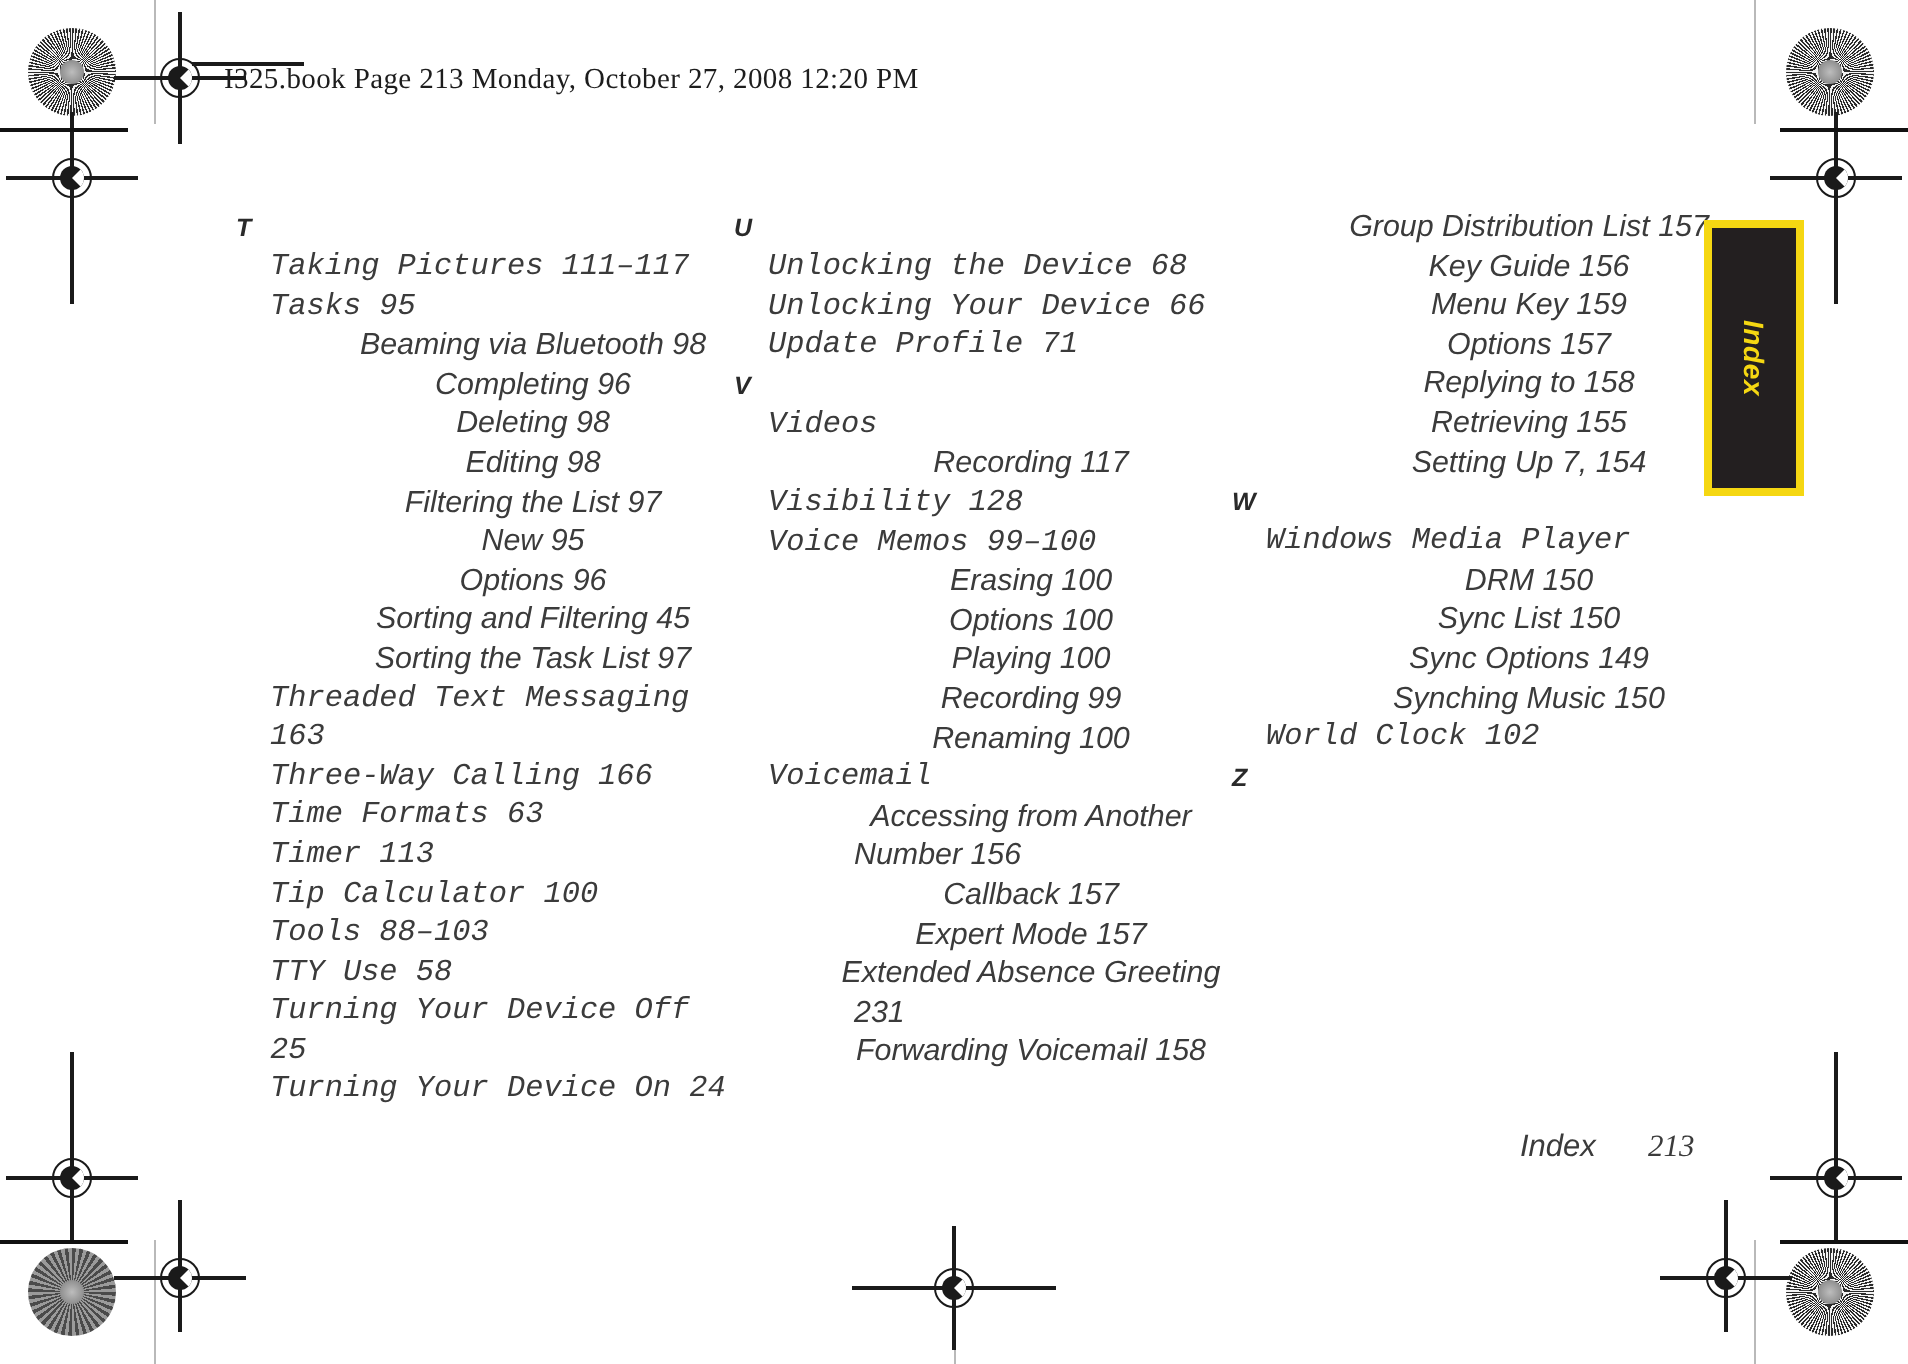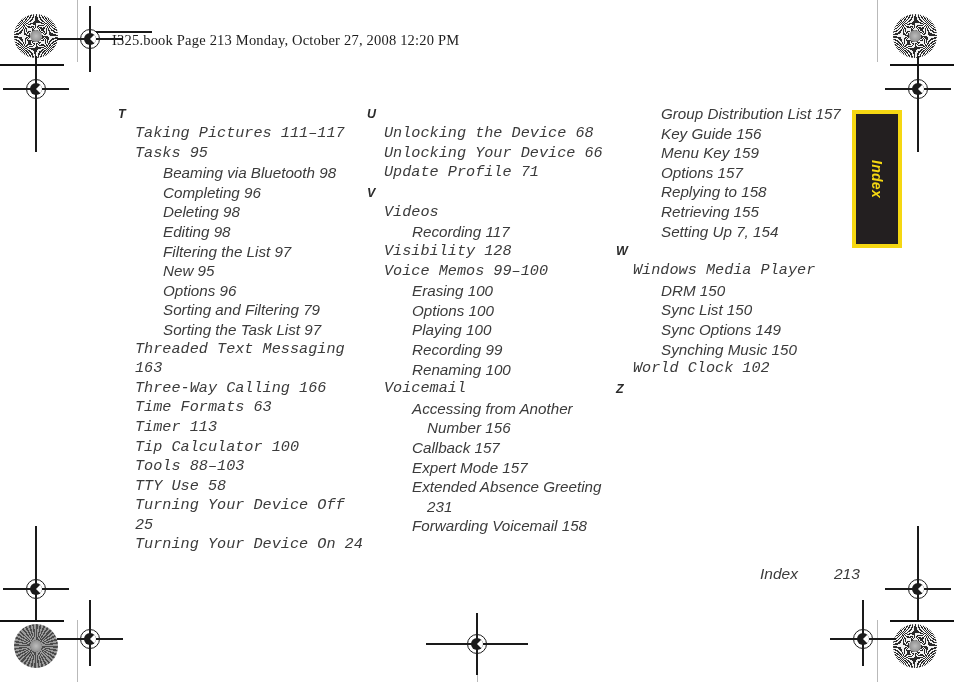--- a/index.html
+++ b/index.html
@@ -149,43 +149,44 @@
     font-family: "Liberation Sans", sans-serif;
     font-style: italic;
     font-weight: normal;
     font-size: 15.2px;
     color: #3b3b3b;
     line-height: 19.6px;
     margin: 0;
     white-space: normal;
   }
   .lvl1 { padding-left: 17px; font-family: Liberation Mono, monospace; }
-  .lvl2 { padding-left: 45px; }
+  .lvl2 { padding-left: 45px; text-align: center; }
   .cont { padding-left: 60px; }
 
   
   .footer {
     position: absolute;
     left: 700px;
     top: 565px;
     width: 200px;
     font-family: "Liberation Sans", sans-serif;
     font-style: italic;
     font-size: 15.5px;
     color: #3b3b3b;
   }
   .footer .flabel {
     position: absolute;
     left: 60px;
     top: 0;
   }
   .footer .fnum {
     position: absolute;
-    left: 134px;
+    left: 124px;
     top: 0;
+    font-family: Liberation Serif, serif;
   }
 
   
   .side-tab {
     position: absolute;
     left: 852px;
     top: 110px;
     width: 50px;
     height: 138px;
     background: #231f20;
@@ -313,21 +314,21 @@
         <div class="letter">T</div>
         <div class="entry lvl1">Taking Pictures 111–117</div>
         <div class="entry lvl1">Tasks 95</div>
         <div class="entry lvl2">Beaming via Bluetooth 98</div>
         <div class="entry lvl2">Completing 96</div>
         <div class="entry lvl2">Deleting 98</div>
         <div class="entry lvl2">Editing 98</div>
         <div class="entry lvl2">Filtering the List 97</div>
         <div class="entry lvl2">New 95</div>
         <div class="entry lvl2">Options 96</div>
-        <div class="entry lvl2">Sorting and Filtering 79</div>
+        <div class="entry lvl2">Sorting and Filtering 45</div>
         <div class="entry lvl2">Sorting the Task List 97</div>
         <div class="entry lvl1">Threaded Text Messaging 163</div>
         <div class="entry lvl1">Three-Way Calling 166</div>
         <div class="entry lvl1">Time Formats 63</div>
         <div class="entry lvl1">Timer 113</div>
         <div class="entry lvl1">Tip Calculator 100</div>
         <div class="entry lvl1">Tools 88–103</div>
         <div class="entry lvl1">TTY Use 58</div>
         <div class="entry lvl1">Turning Your Device Off 25</div>
         <div class="entry lvl1">Turning Your Device On 24</div>

